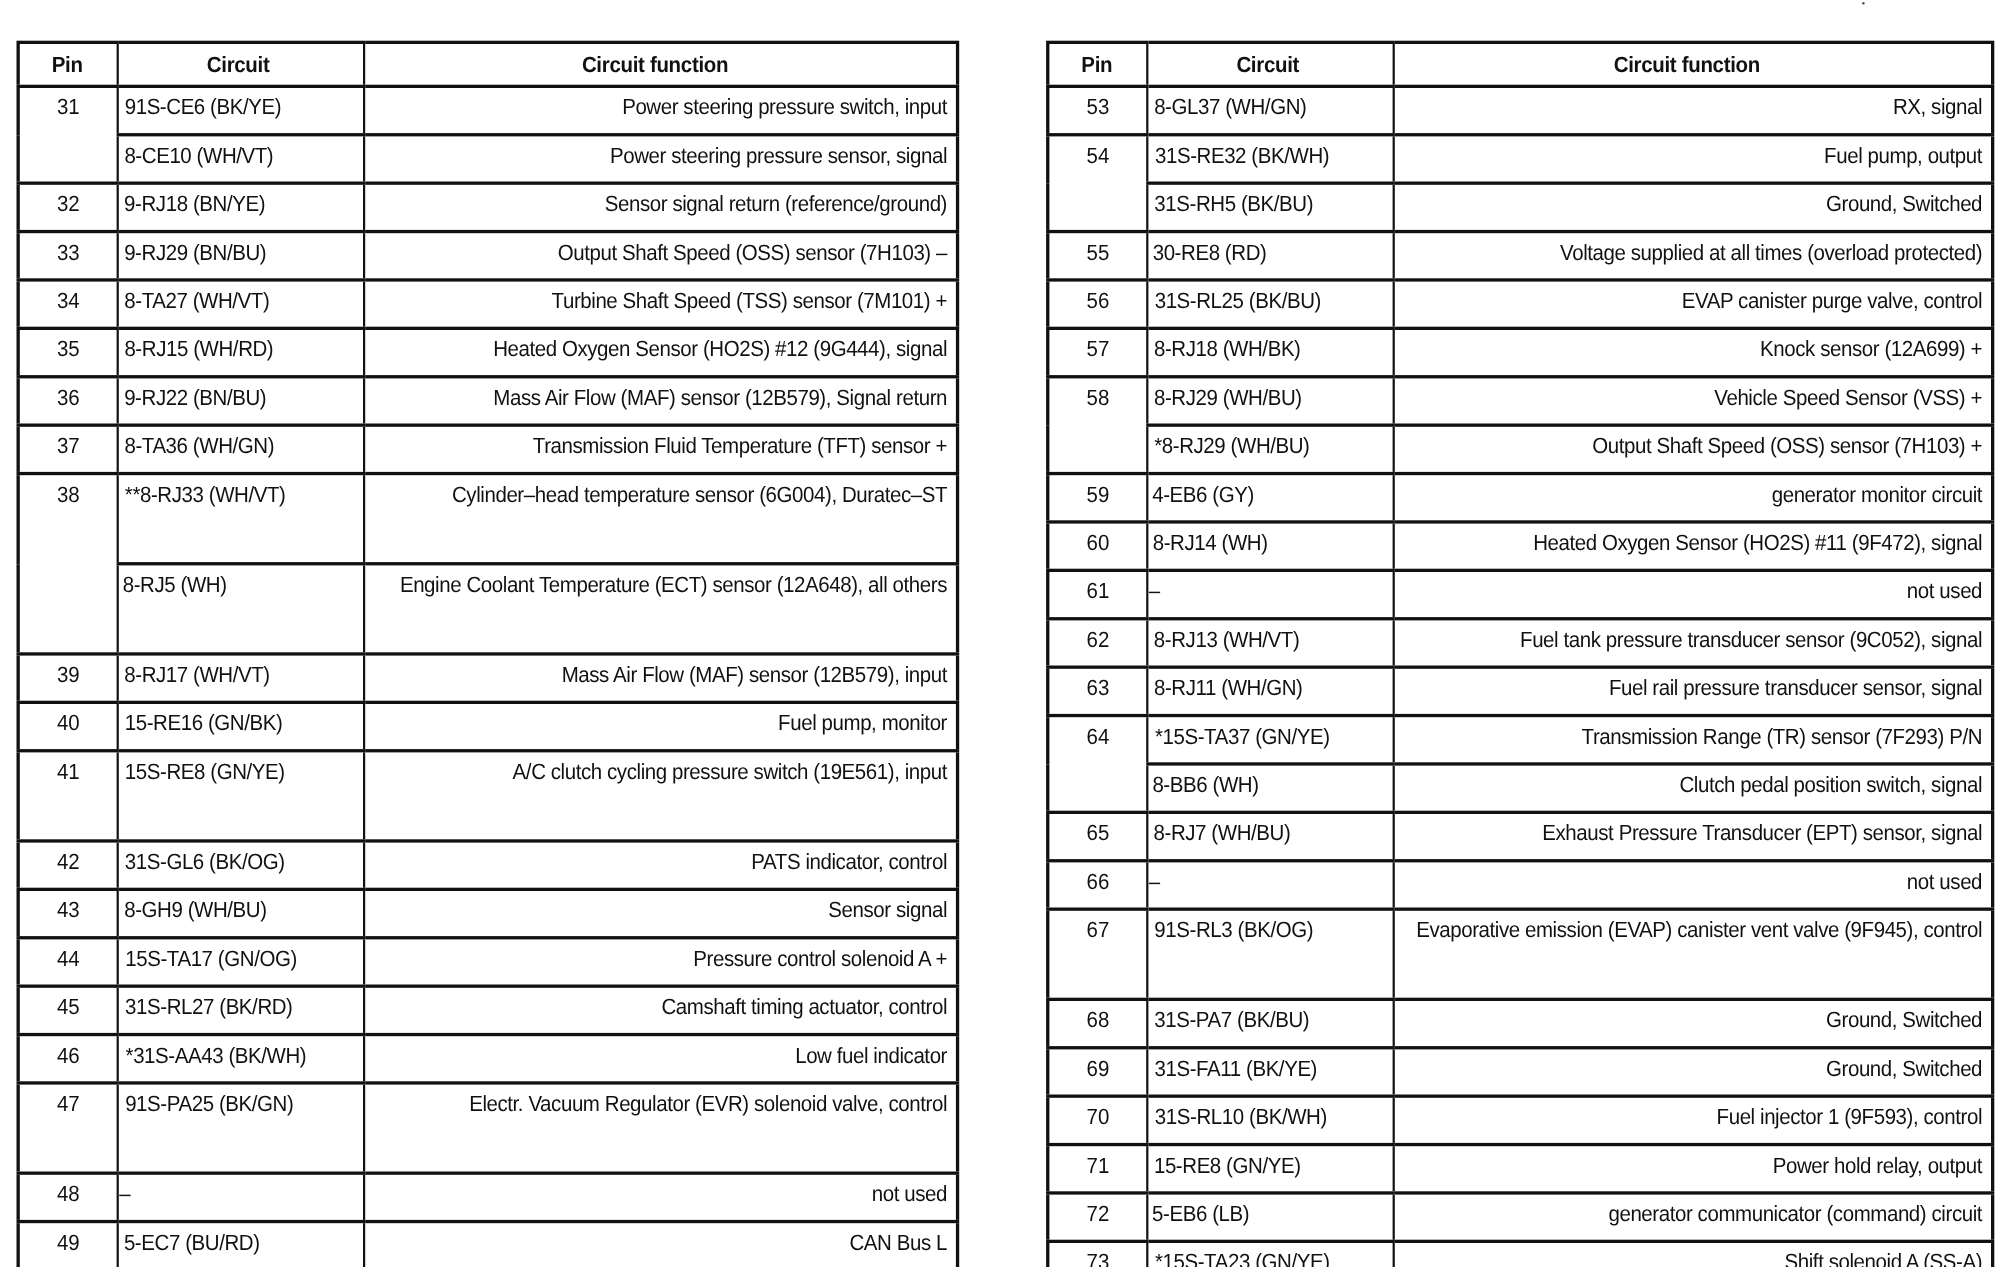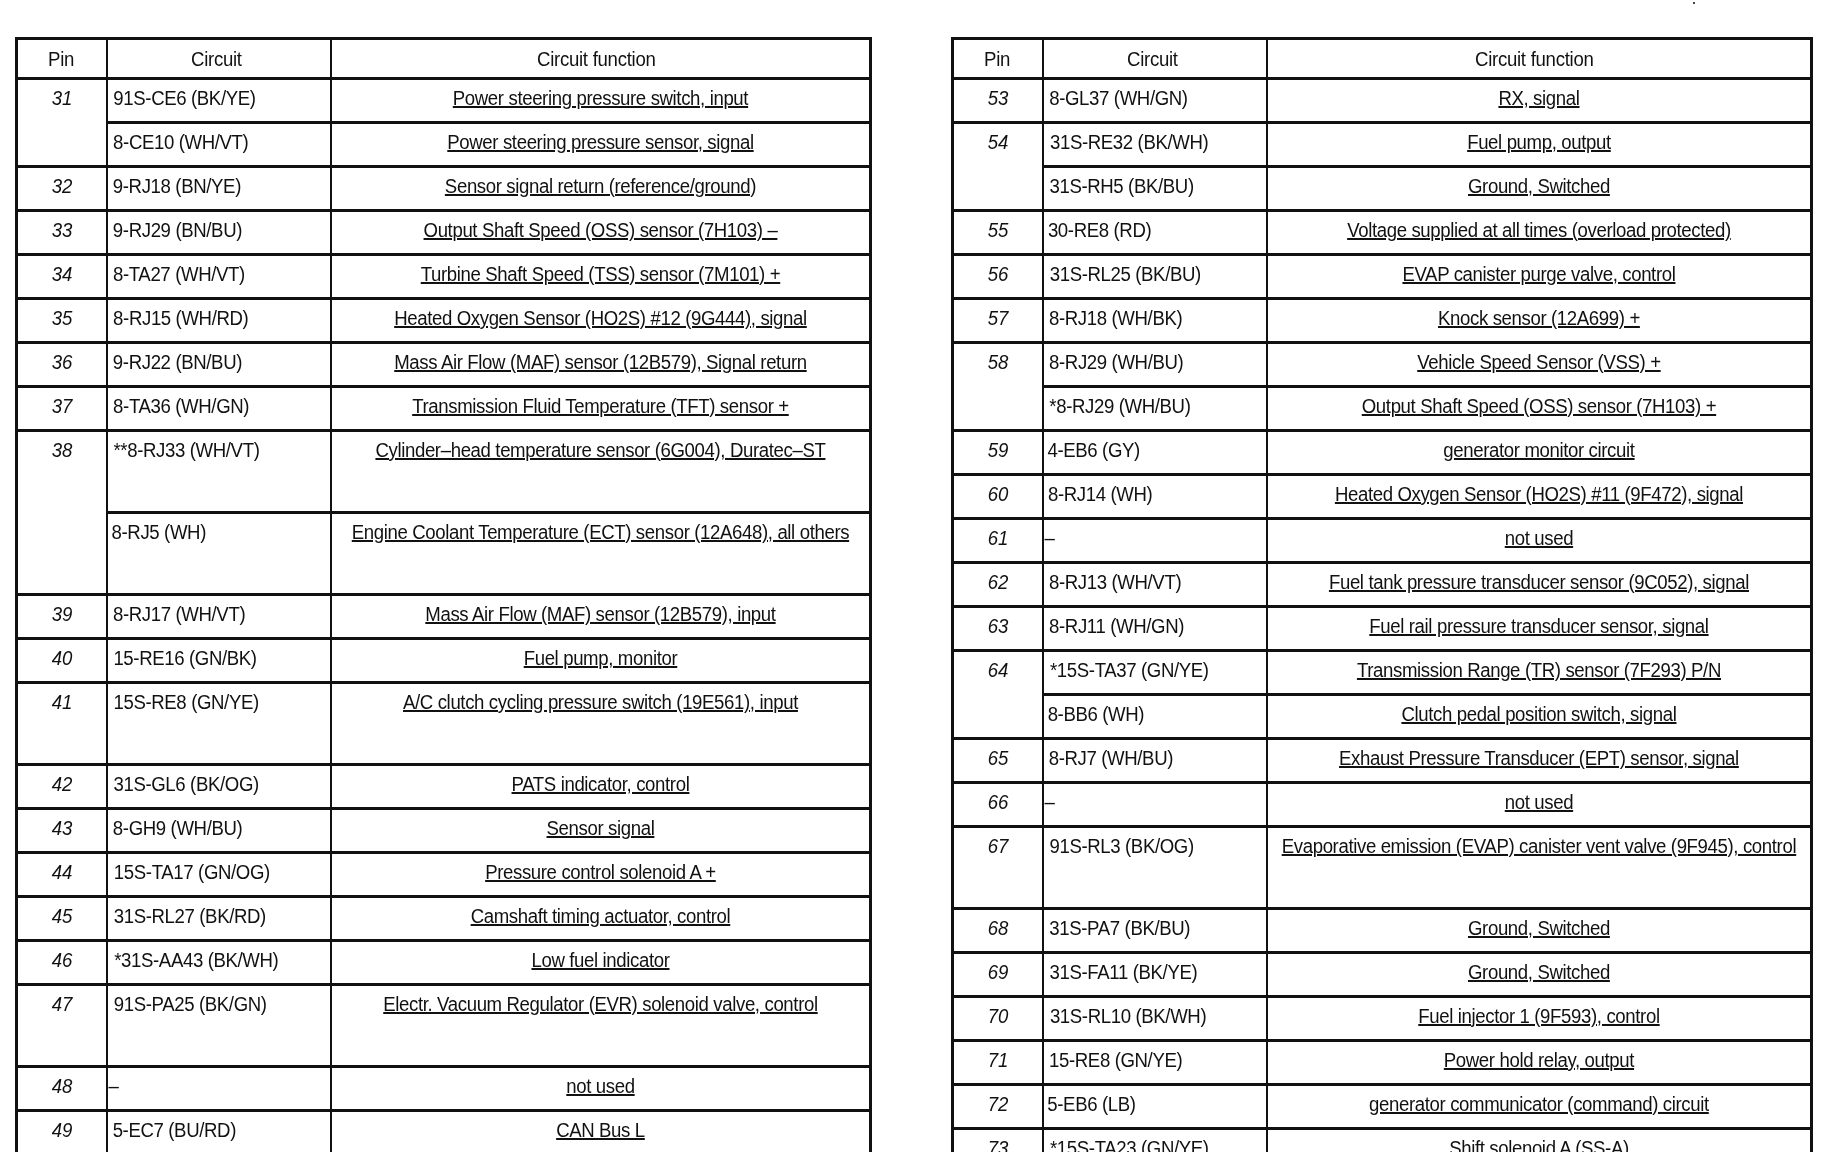--- a/index.html
+++ b/index.html
@@ -28,31 +28,31 @@
     border: 2px solid #111;
     border-top-width: 3px;
     padding: 0;
     font-size: 20px;
     line-height: 28px;
     vertical-align: top;
     overflow: hidden;
     white-space: nowrap;
   }
   .pin-table th {
-    font-weight: normal;
+    font-weight: bold;
     height: 37px;
     vertical-align: middle;
     text-align: center;
     letter-spacing: -0.3px;
   }
   .pin-table td { height: 37px; }
   .pin-table td.h2 { height: 75px; }
-  .c-pin { text-align: center; padding-top: 4px !important; font-style: italic; }
+  .c-pin { text-align: center; padding-top: 4px !important; }
   .c-circuit { text-align: left; padding-top: 4px !important; letter-spacing: -0.4px; }
-  .c-func { text-align: center; padding: 4px 6px 0 8px !important; white-space: normal !important; letter-spacing: -0.4px; text-decoration: underline; }
+  .c-func { text-align: right; padding: 4px 6px 0 8px !important; white-space: normal !important; letter-spacing: -0.4px; }
   .txt { display: inline-block; transform: scaleX(0.93); transform-origin: left center; }
   .c-pin .txt, .c-circuit .txt { transform-origin: center center; }
   .func-txt { display: block; transform: scaleX(0.93); transform-origin: left top; width: 107%; }
   #table-left col.pin-col { width: 90px; }
   #table-left col.circuit-col { width: 224px; }
   #table-right col.pin-col { width: 90px; }
   #table-right col.circuit-col { width: 224px; }
   .scan-dot {
     position: absolute;
     left: 1693px;

